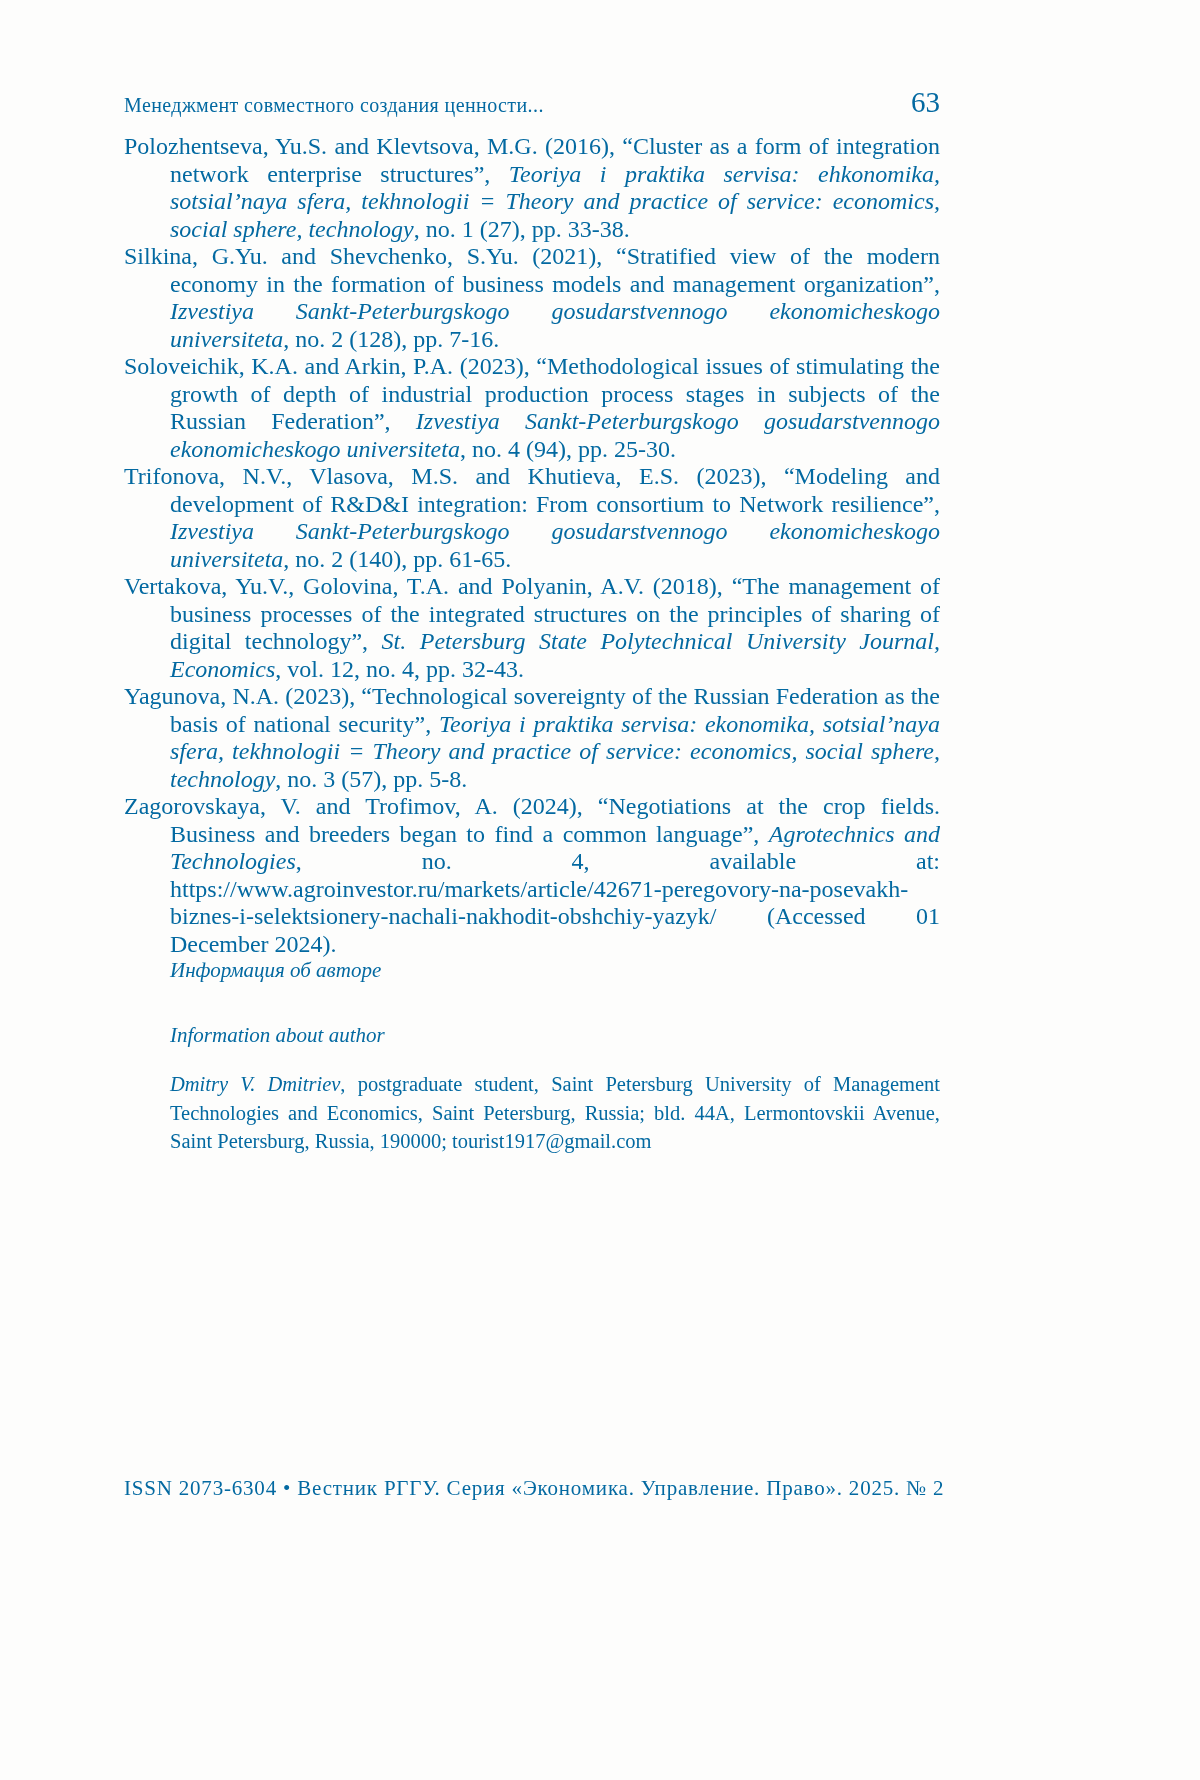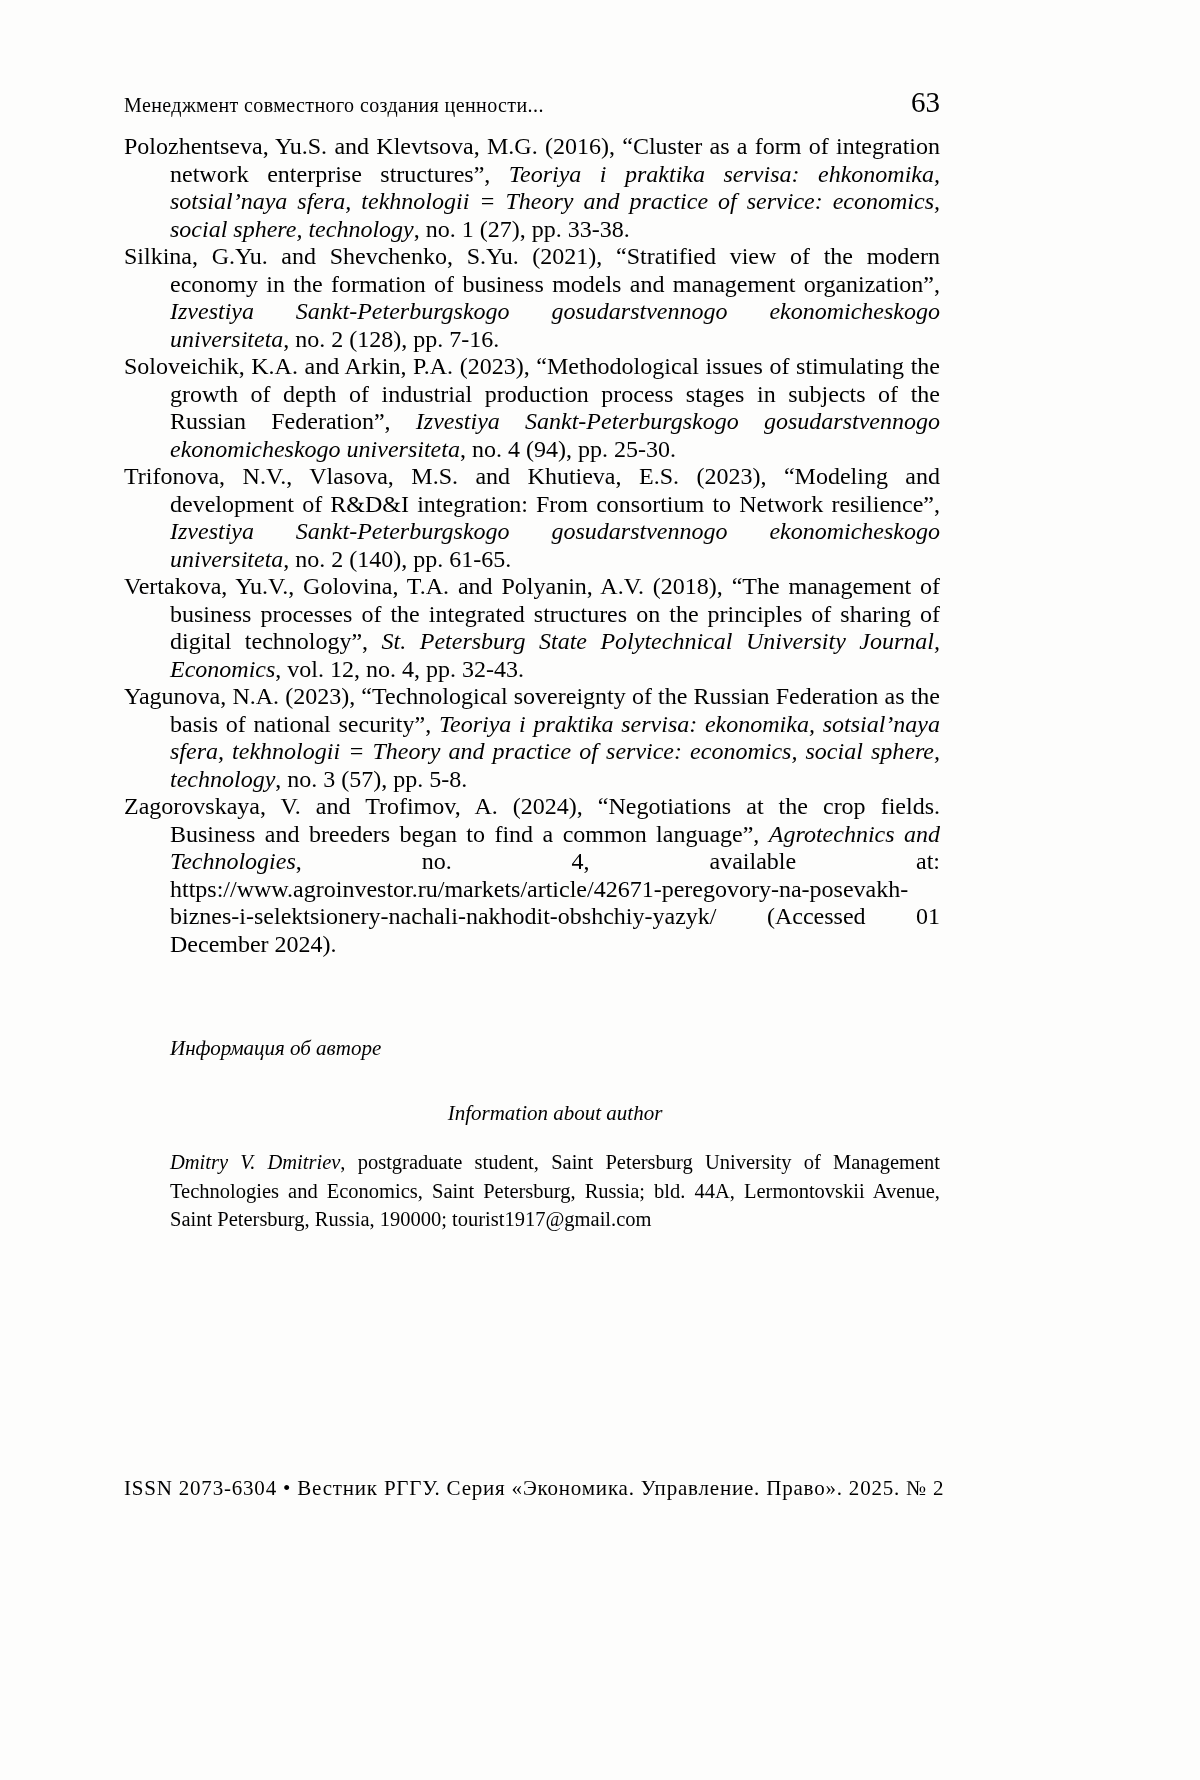--- a/index.html
+++ b/index.html
@@ -9,21 +9,21 @@
   }
   .page {
     position: relative;
     width: 1200px;
     height: 1780px;
     margin: 0 auto;
     background: #fdfdfc;
     box-sizing: border-box;
     padding: 86px 260px 12px 124px;
     font-family: "Liberation Serif", "DejaVu Serif", serif;
-    color: #000000;
+    color: #0369a1;
     overflow: hidden;
   }
   
   .running-head {
     display: flex;
     justify-content: space-between;
     align-items: baseline;
     font-size: 20px;
     letter-spacing: 0.4px;
     margin-bottom: 14px;
@@ -47,22 +47,22 @@
   
   .author-block {
     margin-left: 46px;
   }
   .author-heading {
     font-style: italic;
     font-weight: normal;
     font-size: 21px;
     margin: 0 0 22px 0;
   }
-  .author-block.ru .author-heading { margin-top: 78px; }
-  .author-block.en .author-heading { margin-top: 40px; text-align: center; }
+  .author-block.ru .author-heading { }
+  .author-block.en .author-heading { margin-top: 40px; }
   .author-para {
     margin: 0;
     font-size: 20.5px;
     line-height: 28.5px;
     text-align: justify;
     hyphens: auto;
   }
   
   .page-footer {
     position: absolute;

